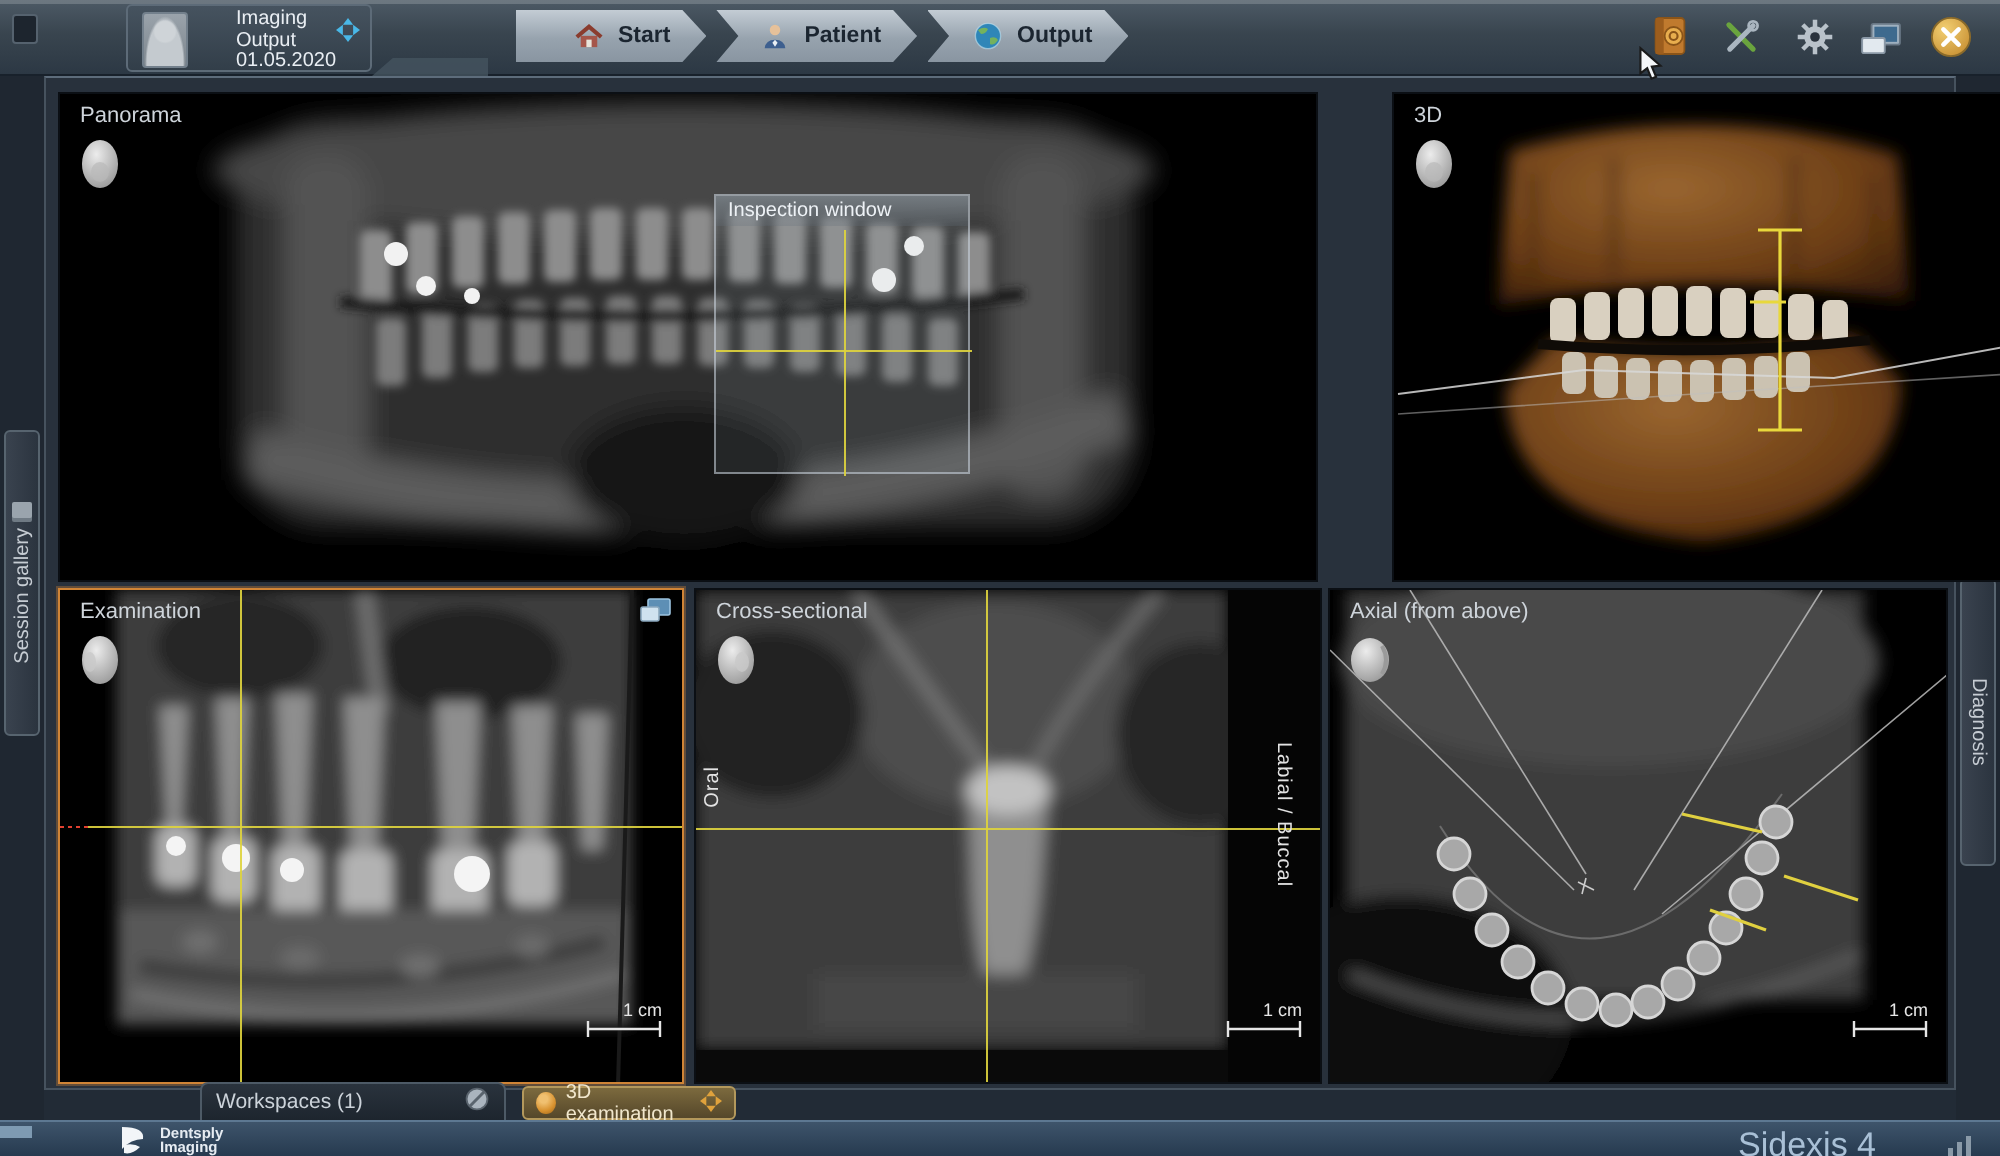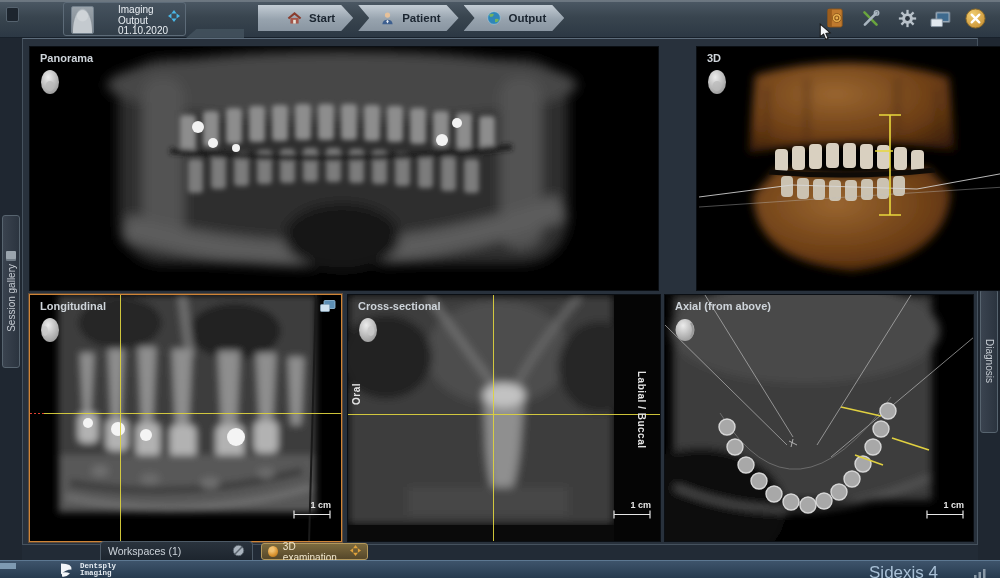--- a/index.html
+++ b/index.html
@@ -45,21 +45,21 @@
   .right-rail { position:absolute; left:978px;top:38px; width:22px; height:522px; background:#1f2731; }
   .side-tab { position:absolute; display:flex; flex-direction:column; align-items:center; justify-content:center;
     width:18px; background:linear-gradient(90deg,#3a434f,#2b343f); border:1px solid #57646f; border-radius:3px;
     color:#c6ccd3; font-size:10px; cursor:pointer; }
   .vtext-up   { writing-mode:vertical-rl; transform:rotate(180deg); }
   .vtext-down { writing-mode:vertical-rl; }
   .gallery-ic { width:10px; height:8px; margin-bottom:5px; background:#9aa4ad;
     box-shadow:0 2px 0 #6f7a84; border-radius:1px; }
 
   .workspace { position:absolute; left:22px; top:38px; width:956px; height:507px;
-    background:#28313c; border:1px solid #46525e; border-top:1px solid #5d6c7b;font-weight:bold; }
+    background:#28313c; border:1px solid #46525e; border-top:1px solid #5d6c7b; }
 
   .panel { position:absolute; background:#000; border:1px solid #0b0f14; overflow:hidden; }
   .panel.active { border:1px solid #cf8436; box-shadow:0 0 0 1px rgba(207,132,54,.35); }
   .panel svg.bgfig { position:absolute; left:0; top:0; }
   .p-title { position:absolute; left:10px; top:5px; font-size:11px; color:#ced4da; z-index:6; }
   .head-ic { position:absolute; left:9px; top:22px; z-index:6; }
   .xline { position:absolute; background:#ddd23e; opacity:.92; z-index:4; }
   .scalebar { position:absolute; width:42px; text-align:right; color:#e6e6e6; font-size:9px; z-index:6; }
 
   .insp-win { position:absolute; left:327px; top:50px; width:128px; height:140px; z-index:6;
@@ -78,42 +78,42 @@
     display:flex; align-items:center; justify-content:space-between; padding:0 7px; cursor:pointer; }
   .exam-tab { position:absolute; left:261px; top:2px; width:107px; height:17px;
     background:linear-gradient(#7c6a3e,#55472a); border:1px solid #b3985c; border-radius:3px;
     color:#f1e7cd; font-size:10px; display:flex; align-items:center; gap:5px; padding:0 6px; cursor:pointer; }
   .exam-head { width:11px; height:11px; border-radius:50%;
     background:radial-gradient(circle at 38% 32%, #f0c070 0 2px, #d8922f 60%, #9c6218 100%); }
 
   .statusbar { position:absolute; left:0; top:560px; width:1000px; height:18px;
     background:linear-gradient(#3e546b,#263a4f); border-top:1px solid #5d7892; }
   .blue-chip { position:absolute; left:0; top:2px; width:16px; height:6px; background:#7e9ab2; }
-  .brand { position:absolute; left:58px; top:1px; display:flex; gap:5px; align-items:center;font-family:Liberation Mono, monospace; }
+  .brand { position:absolute; left:58px; top:1px; display:flex; gap:5px; align-items:center; }
   .brand-text { font-size:7.5px; line-height:7.5px; font-weight:bold; color:#e6ecf2; }
   .app-label { position:absolute; right:62px; top:2px; font-size:17px; color:#a9c0d6; }
   .grip { position:absolute; right:14px; top:4px; }
 
   .cursor { position:absolute; left:819px; top:23px; z-index:50; }
 </style>
 </head>
 <body>
 
 <div id="screen">
 
   <div class="topbar">
     <div class="topbar-shine"></div>
     <div class="app-mini-icon"></div>
 
     <div class="patient-card">
       <div class="avatar"></div>
       <div class="patient-lines">
         <div>Imaging</div>
         <div>Output</div>
-        <div>01.10.2020</div>
+        <div>01.05.2020</div>
       </div>
       <span class="expand-blue">
         <svg width="12" height="12" viewBox="0 0 14 14">
             <g fill="#49b8e8">
           <path d="M7 0 10 4 4 4Z"></path>
               <path d="M7 14 4 10 10 10Z"></path>
           <path d="M0 7 4 4 4 10Z"></path>
               <path d="M14 7 10 10 10 4Z"></path>
             </g>
           </svg>
@@ -289,20 +289,25 @@
           <defs>
               <radialGradient id="hg1" cx=".4" cy=".3" r=".9">
             <stop offset="0" stop-color="#ececec"></stop>
                 <stop offset="1" stop-color="#8a8a8a"></stop>
               </radialGradient>
             </defs>
           <ellipse cx="11" cy="13" rx="9" ry="12" fill="url(#hg1)"></ellipse>
           <ellipse cx="11" cy="17" rx="4.5" ry="5" fill="#b9b9b9" opacity=".7"></ellipse>
           </svg>
       </span>
+      <div class="insp-win">
+        <div class="insp-label">Inspection window</div>
+        <div class="xline" style="left:0; top:77px; width:128px; height:1px;"></div>
+        <div class="xline" style="left:64px; top:17px; width:1px; height:123px;"></div>
+      </div>
     </div>
 
     <div class="panel" style="left:673px; top:7px; width:310px; height:245px;">
       <svg class="bgfig" width="310" height="245" viewBox="0 0 310 245">
         <defs>
           <radialGradient id="br1" cx=".42" cy=".35" r=".85">
             <stop offset="0" stop-color="#9a6630"></stop>
               <stop offset=".6" stop-color="#6a3c14"></stop>
             <stop offset="1" stop-color="#2a1404"></stop>
             </radialGradient>
@@ -398,21 +403,21 @@
             <circle cx="116" cy="140" r="6"></circle>
           <circle cx="58" cy="128" r="5"></circle>
             <circle cx="206" cy="142" r="9"></circle>
         </g>
         <line x1="286" y1="0" x2="279" y2="248" stroke="#1a1a1a" stroke-width="2"></line>
       </svg>
       <div class="xline" style="left:90px; top:0; width:1px; height:248px;"></div>
       <div class="xline" style="left:14px; top:118px; width:299px; height:1px;"></div>
       <div style="position:absolute; left:0; top:118px; width:14px; height:1px; z-index:4;
                   background:repeating-linear-gradient(90deg,#e04030 0 2px,transparent 2px 4px);"></div>
-      <div class="p-title">Longitudinal</div>
+      <div class="p-title">Examination</div>
       <span class="head-ic">
         <svg width="22" height="28" viewBox="0 0 22 28">
           <ellipse cx="11" cy="13" rx="9" ry="12" fill="url(#hg1)"></ellipse>
           <ellipse cx="6" cy="14" rx="3" ry="5" fill="#c9c9c9" opacity=".8"></ellipse>
           </svg>
       </span>
       <span class="mini-monitor">
         <svg width="16" height="13" viewBox="0 0 16 13">
           <rect x="4" y="0.5" width="11" height="8" rx="1" fill="#5d8fb5" stroke="#9cc4e0" stroke-width=".8"></rect>
           <rect x="0.5" y="4.5" width="9" height="7" rx="1" fill="#cfe2ef" stroke="#8aa8be" stroke-width=".8"></rect>

